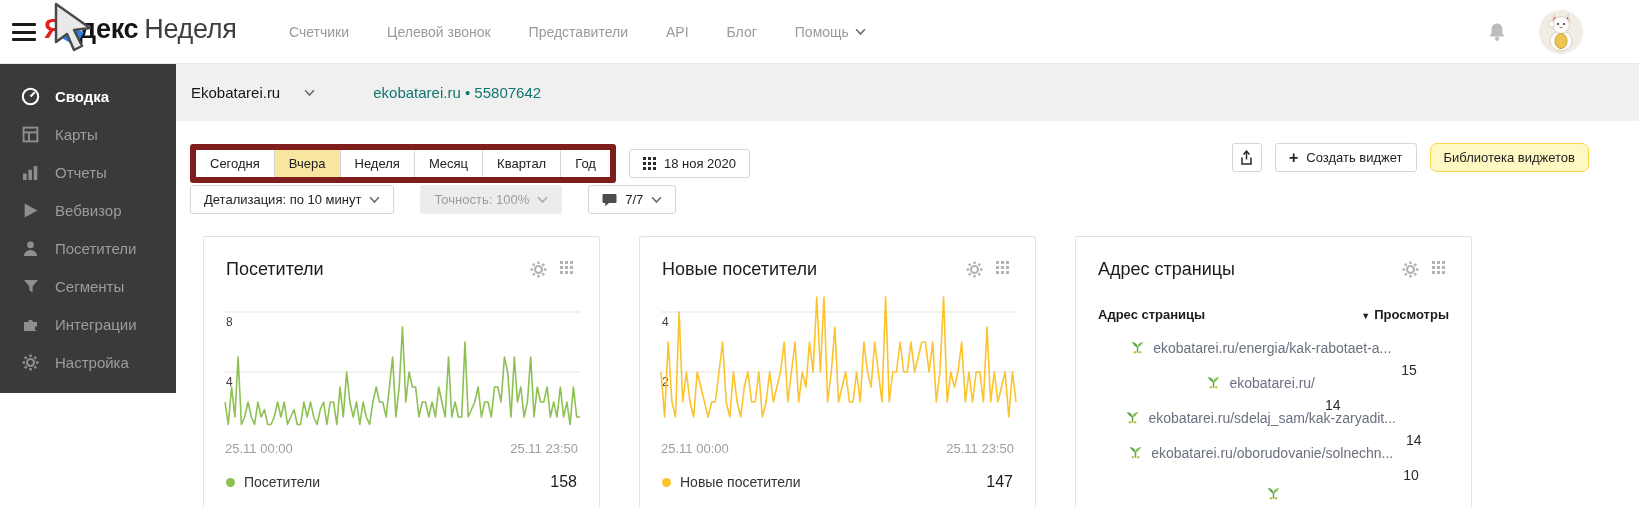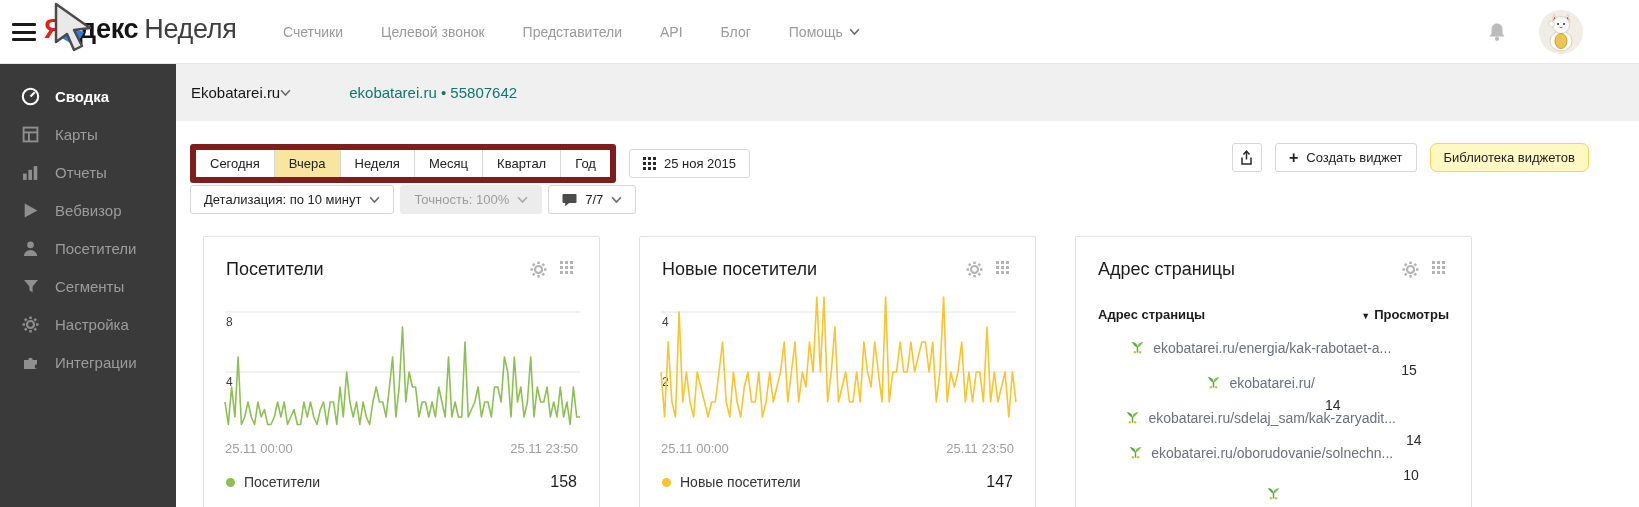--- a/index.html
+++ b/index.html
@@ -8,50 +8,50 @@
 
   
   .top-header { position:absolute; left:0; top:0; width:100%; height:64px; background:#fff; border-bottom:1px solid #e8e8e8; z-index:5; }
   .hamburger { position:absolute; left:12px; top:21px; width:24px; height:22px; cursor:pointer; display:flex; flex-direction:column; justify-content:space-between; padding:2px 0; }
   .hamburger span { display:block; height:3px; background:#1a1a1a; border-radius:1px; }
   .logo { position:absolute; left:44px; top:14px; font-size:27px; letter-spacing:-0.3px; white-space:nowrap; }
   .logo .brand { color:#141414; font-weight:700; }
   .logo .brand .red { color:#e3211c; }
   .logo .product { color:#3f3f3f; font-weight:400; margin-left:6px; }
   .cursor-overlay { position:absolute; left:50px; top:2px; width:52px; height:56px; pointer-events:none; z-index:9; }
-  .top-nav { position:absolute; left:283px; top:0; height:64px; display:flex; align-items:center; gap:38px; }
+  .top-nav { position:absolute; left:289px; top:0; height:64px; display:flex; align-items:center; gap:38px; }
   .top-nav .nav-item { color:#9a9a9a; font-size:14px; cursor:pointer; display:flex; align-items:center; gap:6px; white-space:nowrap; }
   .bell-wrap { position:absolute; right:132px; top:20px; width:20px; height:24px; color:#bcbcbc; cursor:pointer; }
   .avatar { position:absolute; right:56px; top:10px; width:44px; height:44px; border-radius:50%; overflow:hidden; background:#f1ece4; cursor:pointer; }
 
   
-  .sidebar { position:absolute; left:0; top:64px; width:176px; height:443px; background:#3a3a3a; padding-top:13px; }
+  .sidebar { position:absolute; left:0; top:64px; width:176px; height:329px; background:#3a3a3a; padding-top:13px; }
   .sidebar-item { display:flex; align-items:center; height:38px; padding-left:21px; color:#9c9c9c; font-size:15px; cursor:pointer; }
   .sidebar-item .s-icon { width:19px; height:19px; margin-right:15px; display:flex; align-items:center; justify-content:center; color:#8f8f8f; flex:none; }
   .sidebar-item.active { color:#ffffff; font-weight:700; }
   .sidebar-item.active .s-icon { color:#ffffff; }
 
   
   .counter-bar { position:absolute; left:176px; top:64px; right:0; height:57px; background:#f0f0f0; display:flex; align-items:center; }
-  .counter-switcher { margin-left:15px; display:flex; align-items:center; gap:0; font-size:15px; color:#161616; cursor:pointer; }
+  .counter-switcher { margin-left:15px; display:flex; align-items:center; gap:24px; font-size:15px; color:#161616; cursor:pointer; }
   .counter-details { margin-left:58px; font-size:15px; color:#0f766e; }
 
   
   .main { position:absolute; left:176px; top:121px; right:0; bottom:0; background:#fff; }
   .row1 { position:absolute; left:14px; top:23px; display:flex; align-items:center; gap:13px; }
   .seg-group { display:flex; border:6px solid #7f1d1d; border-radius:3px; overflow:hidden; background:#fff; }
   .seg-btn { height:27px; display:flex; align-items:center; padding:0 14px; font-size:13px; color:#222; cursor:pointer; border-right:1px solid #d6d6d6; background:#fff; }
   .seg-btn:last-child { border-right:none; }
   .seg-btn.selected { background:#f7e5a0; }
   .btn { height:29px; display:inline-flex; align-items:center; gap:8px; padding:0 13px; font-size:13px; color:#222; background:#fff; border:1px solid #d6d6d6; border-radius:3px; cursor:pointer; white-space:nowrap; }
   .right-buttons { position:absolute; right:50px; top:22px; display:flex; align-items:center; gap:13px; }
   .icon-btn { width:30px; height:29px; padding:0; justify-content:center; }
   .btn.yellow { background:#fef9c3; border-color:#f9d54b;border-radius:7px; }
   .btn .plus { font-size:16px; font-weight:700; line-height:1; }
-  .row2 { position:absolute; left:14px; top:64px; display:flex; align-items:center; gap:6px; }
+  .row2 { position:absolute; left:14px; top:64px; display:flex; align-items:center; gap:26px; }
   .btn.gray { background:#ececec; border-color:#ececec; color:#9c9c9c; }
   .chev { width:11px; height:8px; color:#6d6d6d; flex:none; }
   .btn.gray .chev { color:#aaa; }
 
   
   .cards { position:absolute; left:27px; top:115px; display:flex; gap:39px; }
   .card { width:397px; height:300px; background:#fff; border:1px solid #e2e2e2; border-radius:2px; position:relative; }
   .card-head { display:flex; align-items:center; justify-content:space-between; padding:22px 22px 0 22px; }
   .card-title { font-size:18px; color:#1c1c1c; }
   .card-tools { display:flex; align-items:center; gap:13px; color:#b3b3b3; }
@@ -192,44 +192,44 @@
       <div class="sidebar-item">
         <span class="s-icon">
           <svg width="16" height="16" viewBox="0 0 16 16" fill="currentColor">
             <path d="M1 2 h14 L9.6 8.6 v5.9 L6.4 12.2 V8.6 Z"></path>
           </svg>
         </span>
         <span>Сегменты</span>
       </div>
       <div class="sidebar-item">
         <span class="s-icon">
+          <svg width="18" height="18" viewBox="0 0 18 18" fill="currentColor">
+            <path d="M2 7 h4.2 a2.3 2.3 0 1 1 4.6 0 H15 v4.2 a2.3 2.3 0 1 0 0 4.6 V16 H2 Z"></path>
+          </svg>
+        </span>
+        <span>Интеграции</span>
+      </div>
+      <div class="sidebar-item">
+        <span class="s-icon">
           <svg width="17" height="17" viewBox="0 0 16 16" stroke="currentColor" fill="none">
             <circle cx="8" cy="8" r="3.3" stroke-width="2"></circle>
             <g stroke-width="2.4">
               <line x1="13.2" y1="8" x2="15.5" y2="8"></line>
               <line x1="11.7" y1="4.3" x2="13.3" y2="2.7"></line>
               <line x1="8" y1="2.8" x2="8" y2="0.5"></line>
               <line x1="4.3" y1="4.3" x2="2.7" y2="2.7"></line>
               <line x1="2.8" y1="8" x2="0.5" y2="8"></line>
               <line x1="4.3" y1="11.7" x2="2.7" y2="13.3"></line>
               <line x1="8" y1="13.2" x2="8" y2="15.5"></line>
               <line x1="11.7" y1="11.7" x2="13.3" y2="13.3"></line>
             </g>
           </svg>
         </span>
         <span>Настройка</span>
       </div>
-      <div class="sidebar-item">
-        <span class="s-icon">
-          <svg width="18" height="18" viewBox="0 0 18 18" fill="currentColor">
-            <path d="M2 7 h4.2 a2.3 2.3 0 1 1 4.6 0 H15 v4.2 a2.3 2.3 0 1 0 0 4.6 V16 H2 Z"></path>
-          </svg>
-        </span>
-        <span>Интеграции</span>
-      </div>
     </aside>
 
   <div class="counter-bar">
     <div class="counter-switcher">
       <span>Ekobatarei.ru</span>
       <svg class="chev" viewBox="0 0 10 7">
           <polyline points="1,1 5,5.4 9,1" fill="none" stroke="currentColor" stroke-width="1.5"></polyline>
         </svg>
     </div>
     <div class="counter-details">ekobatarei.ru • 55807642</div>
@@ -250,21 +250,21 @@
             <rect x="0" y="0" width="3" height="3"></rect>
             <rect x="5" y="0" width="3" height="3"></rect>
             <rect x="10" y="0" width="3" height="3"></rect>
             <rect x="0" y="5" width="3" height="3"></rect>
             <rect x="5" y="5" width="3" height="3"></rect>
             <rect x="10" y="5" width="3" height="3"></rect>
             <rect x="0" y="10" width="3" height="3"></rect>
             <rect x="5" y="10" width="3" height="3"></rect>
             <rect x="10" y="10" width="3" height="3"></rect>
           </svg>
-        <span>25 ноя 2015</span>
+        <span>18 ноя 2020</span>
       </div>
     </div>
 
     <div class="right-buttons">
       <div class="btn icon-btn">
         <svg width="15" height="16" viewBox="0 0 15 16" fill="none" stroke="#2a2a2a" stroke-width="1.5">
             <path d="M3 7.5 V14 h9 V7.5"></path>
             <line x1="7.5" y1="1.5" x2="7.5" y2="9.5"></line>
             <polyline points="4.5,4.5 7.5,1.2 10.5,4.5"></polyline>
           </svg>

